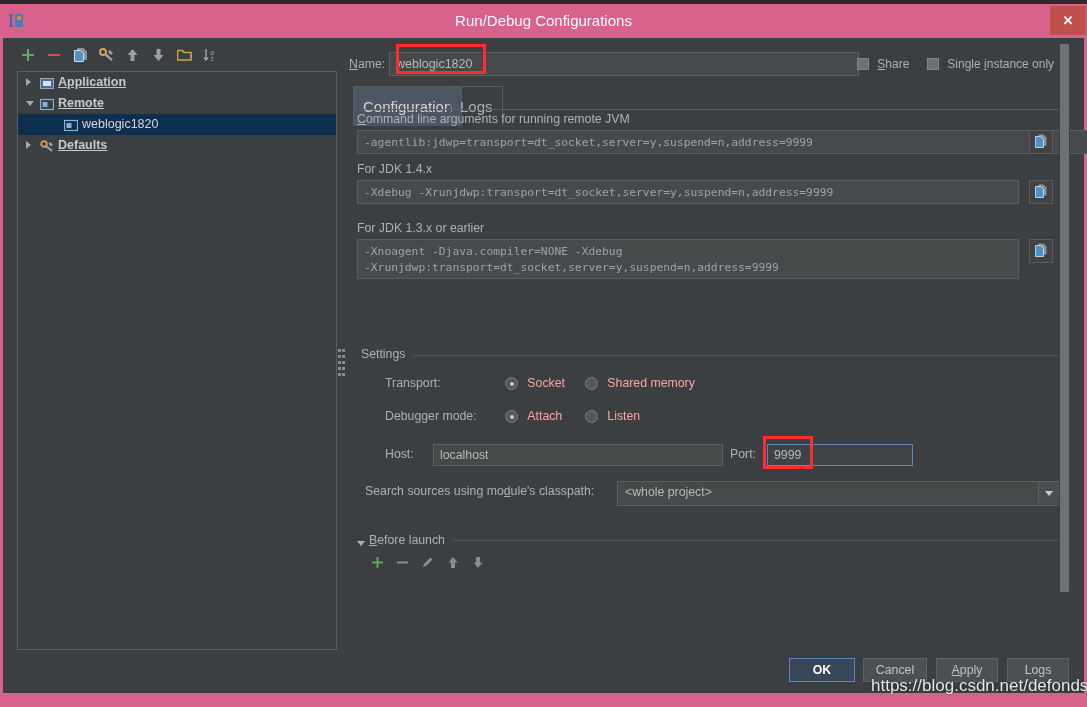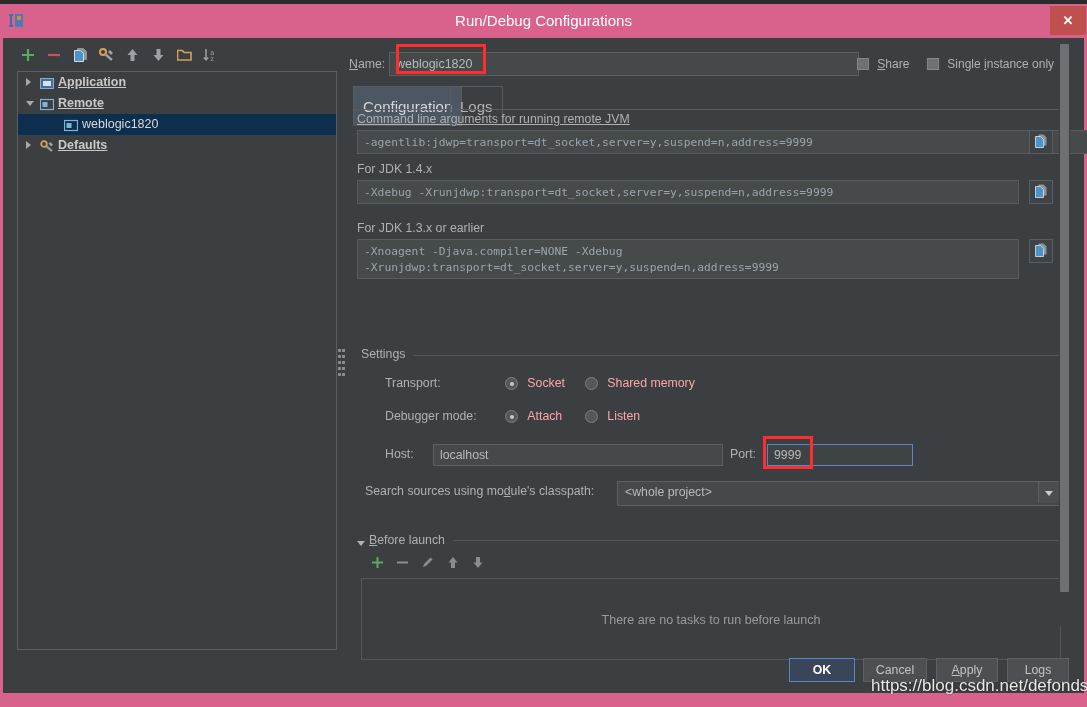--- a/index.html
+++ b/index.html
@@ -416,21 +416,21 @@
       </div>
 
       <div id="tabs">
         <div class="tab active" style="left:0;">Configuration</div>
         <div class="tab" style="left:97px;">Logs</div>
       </div>
       <div id="tab-underline"></div>
 
       <div id="tab-content">
 
-        <div class="section-label" style="left:4px;top:2px;text-decoration:underline;"><span class="u">C</span>ommand line arguments for running remote JVM</div>
+        <div class="section-label" style="left:4px;top:2px;"><span class="u">C</span>ommand line arguments for running remote JVM</div>
         <div class="arg-field" style="left:4px;top:20px;width:763px;height:24px;">-agentlib:jdwp=transport=dt_socket,server=y,suspend=n,address=9999</div>
         <div class="copy-btn" style="left:676px;top:20px;">
           <svg width="14" height="14">
             <path d="M4.5 0.5 h5 l3 3 v8 h-8 z" fill="#8e9396"></path>
             <path d="M1.5 2.5 h5 l3 3 v8 h-8 z" fill="#4b93c9" stroke="#cfd8de" stroke-width="0.9"></path>
           </svg>
         </div>
 
         <div class="section-label" style="left:4px;top:52px;"><span>For JDK 1.4.x</span></div>
         <div class="arg-field" style="left:4px;top:70px;width:662px;height:24px;">-Xdebug -Xrunjdwp:transport=dt_socket,server=y,suspend=n,address=9999</div>
@@ -514,23 +514,20 @@
               <svg width="12" height="13">
                   <path d="M6 1 L10.5 6.5 H8 V12 H4 V6.5 H1.5 z" fill="#8a8d8f"></path>
                 </svg>
             </div>
             <div class="bl-btn" style="left:100px;">
               <svg width="12" height="13">
                   <path d="M6 12 L10.5 6.5 H8 V1 H4 V6.5 H1.5 z" fill="#8a8d8f"></path>
                 </svg>
             </div>
           </div>
-          <div id="bl-list">
-            <div id="bl-empty">There are no tasks to run before launch</div>
-          </div>
         </div>
 
       </div>
     </div>
 
     <div id="vscroll">
       <div class="thumb"></div>
     </div>
 
     <div id="button-bar">

